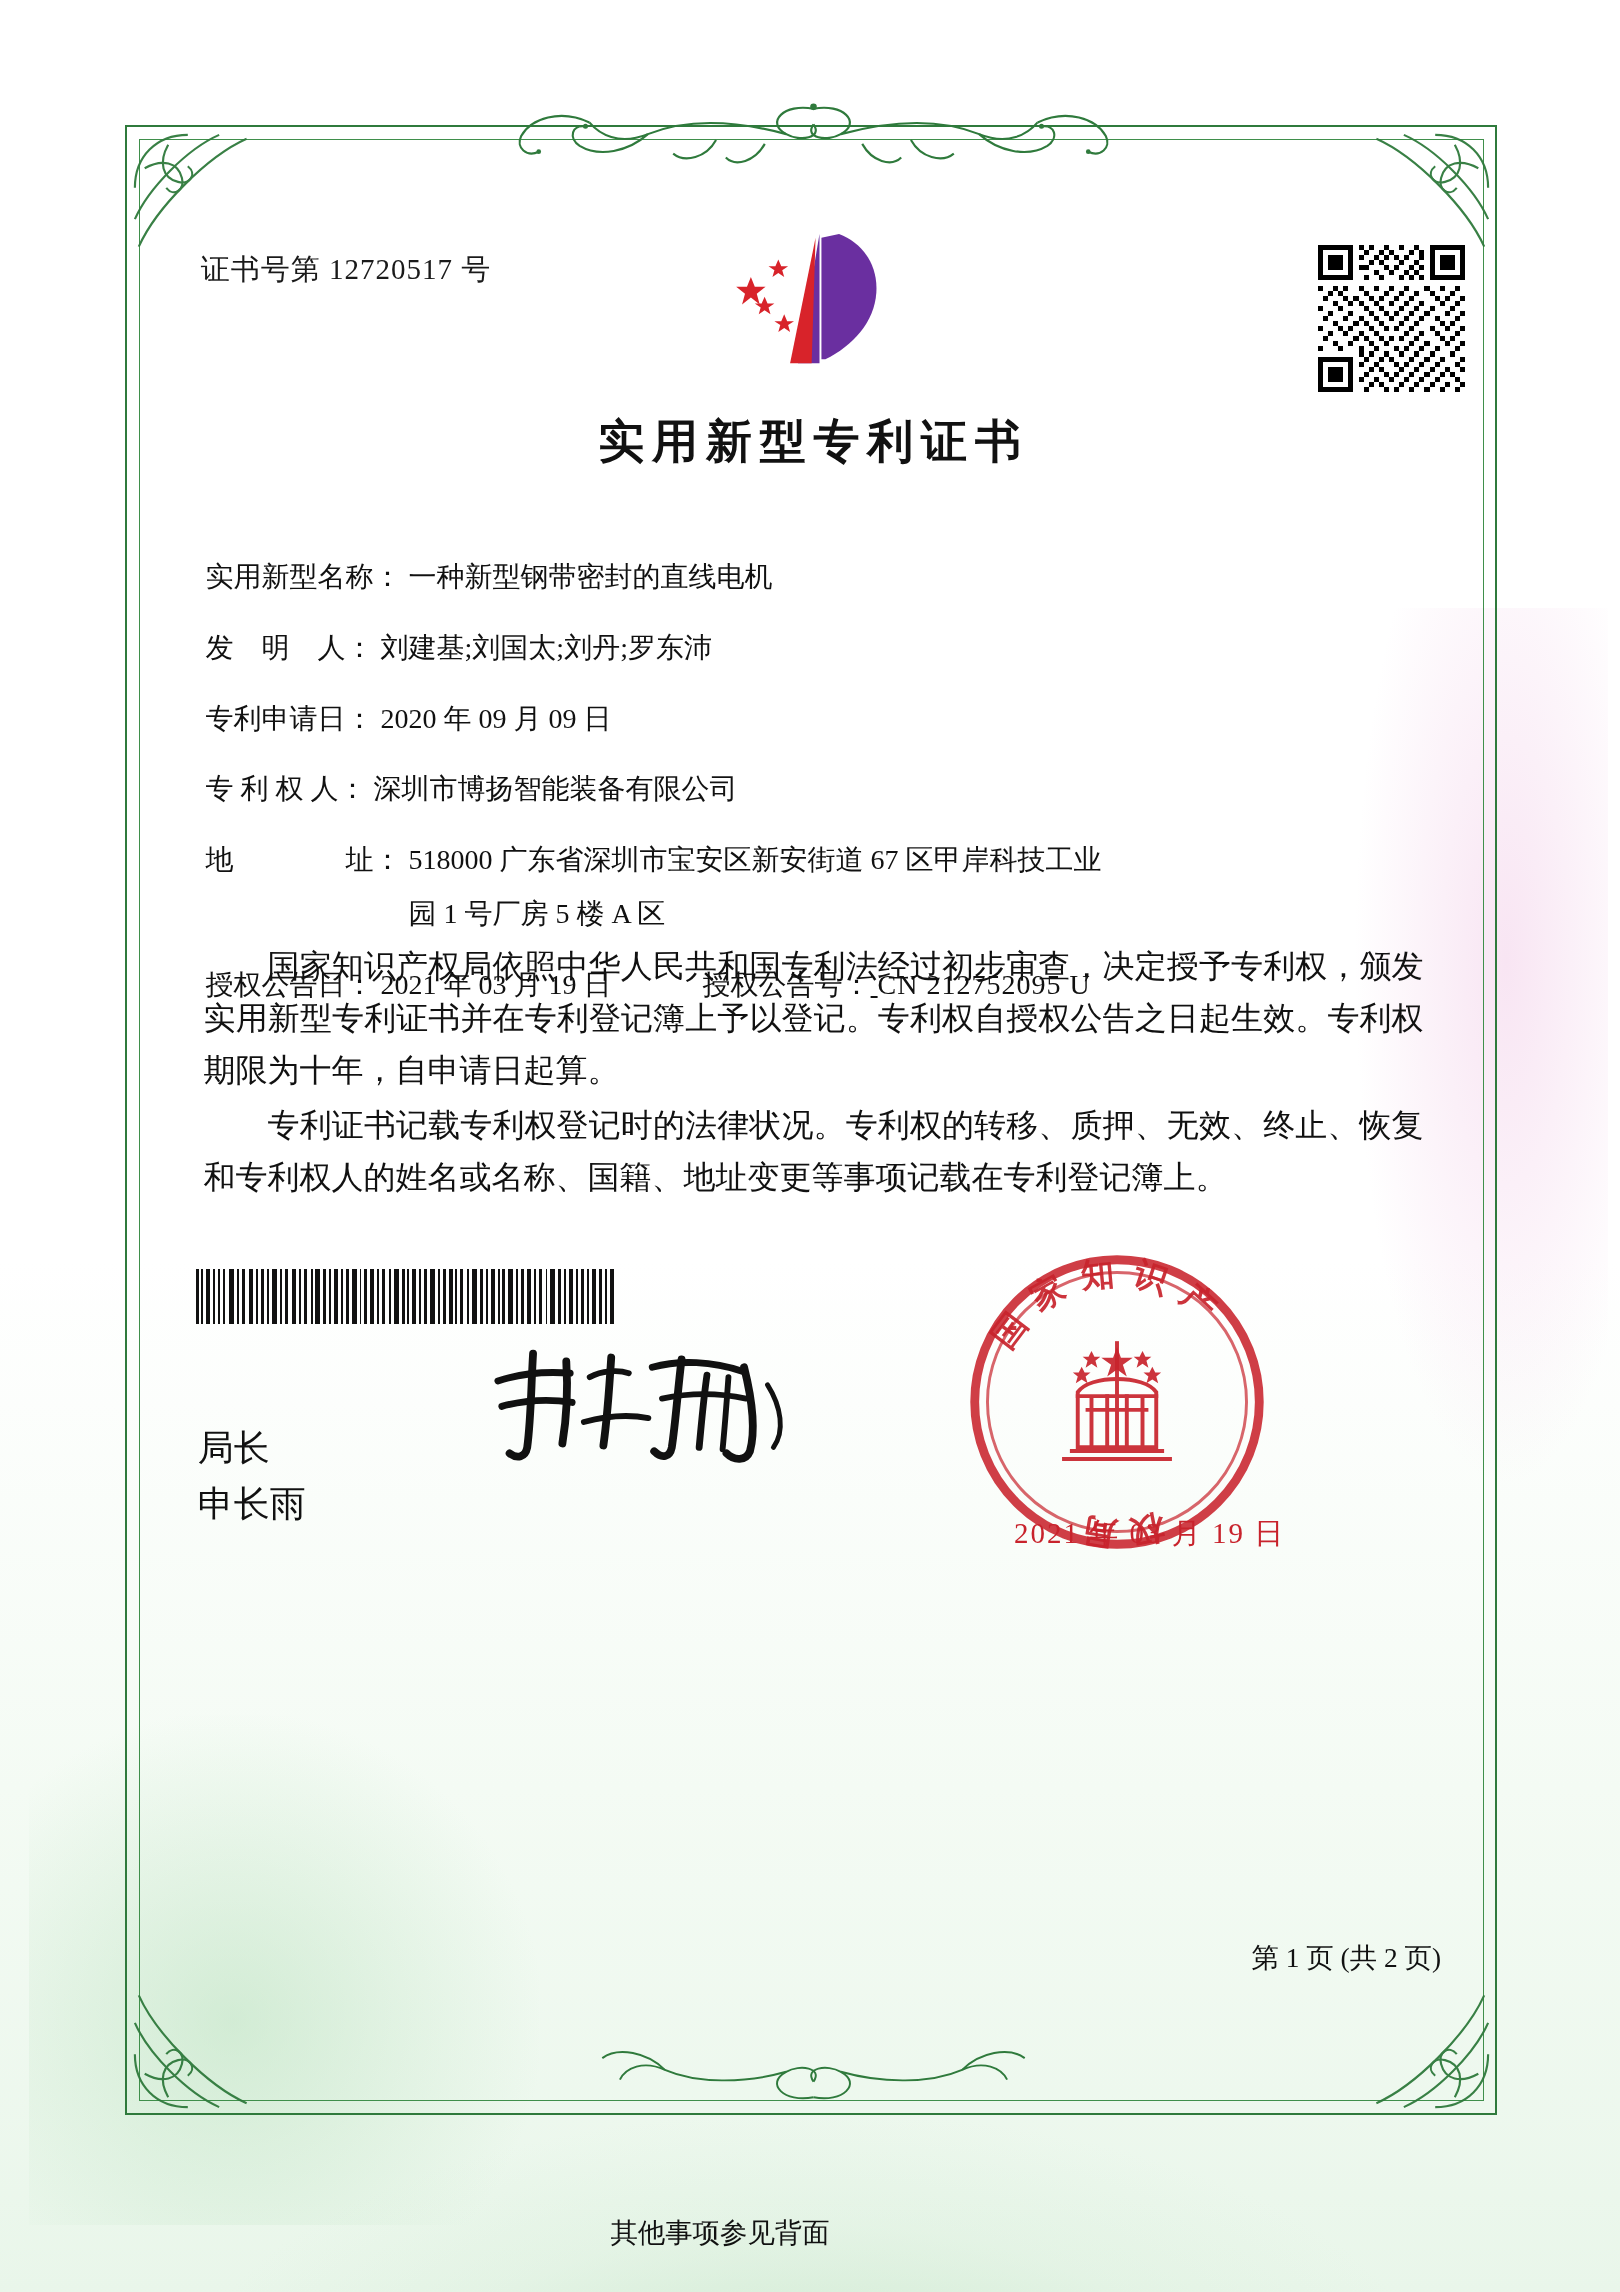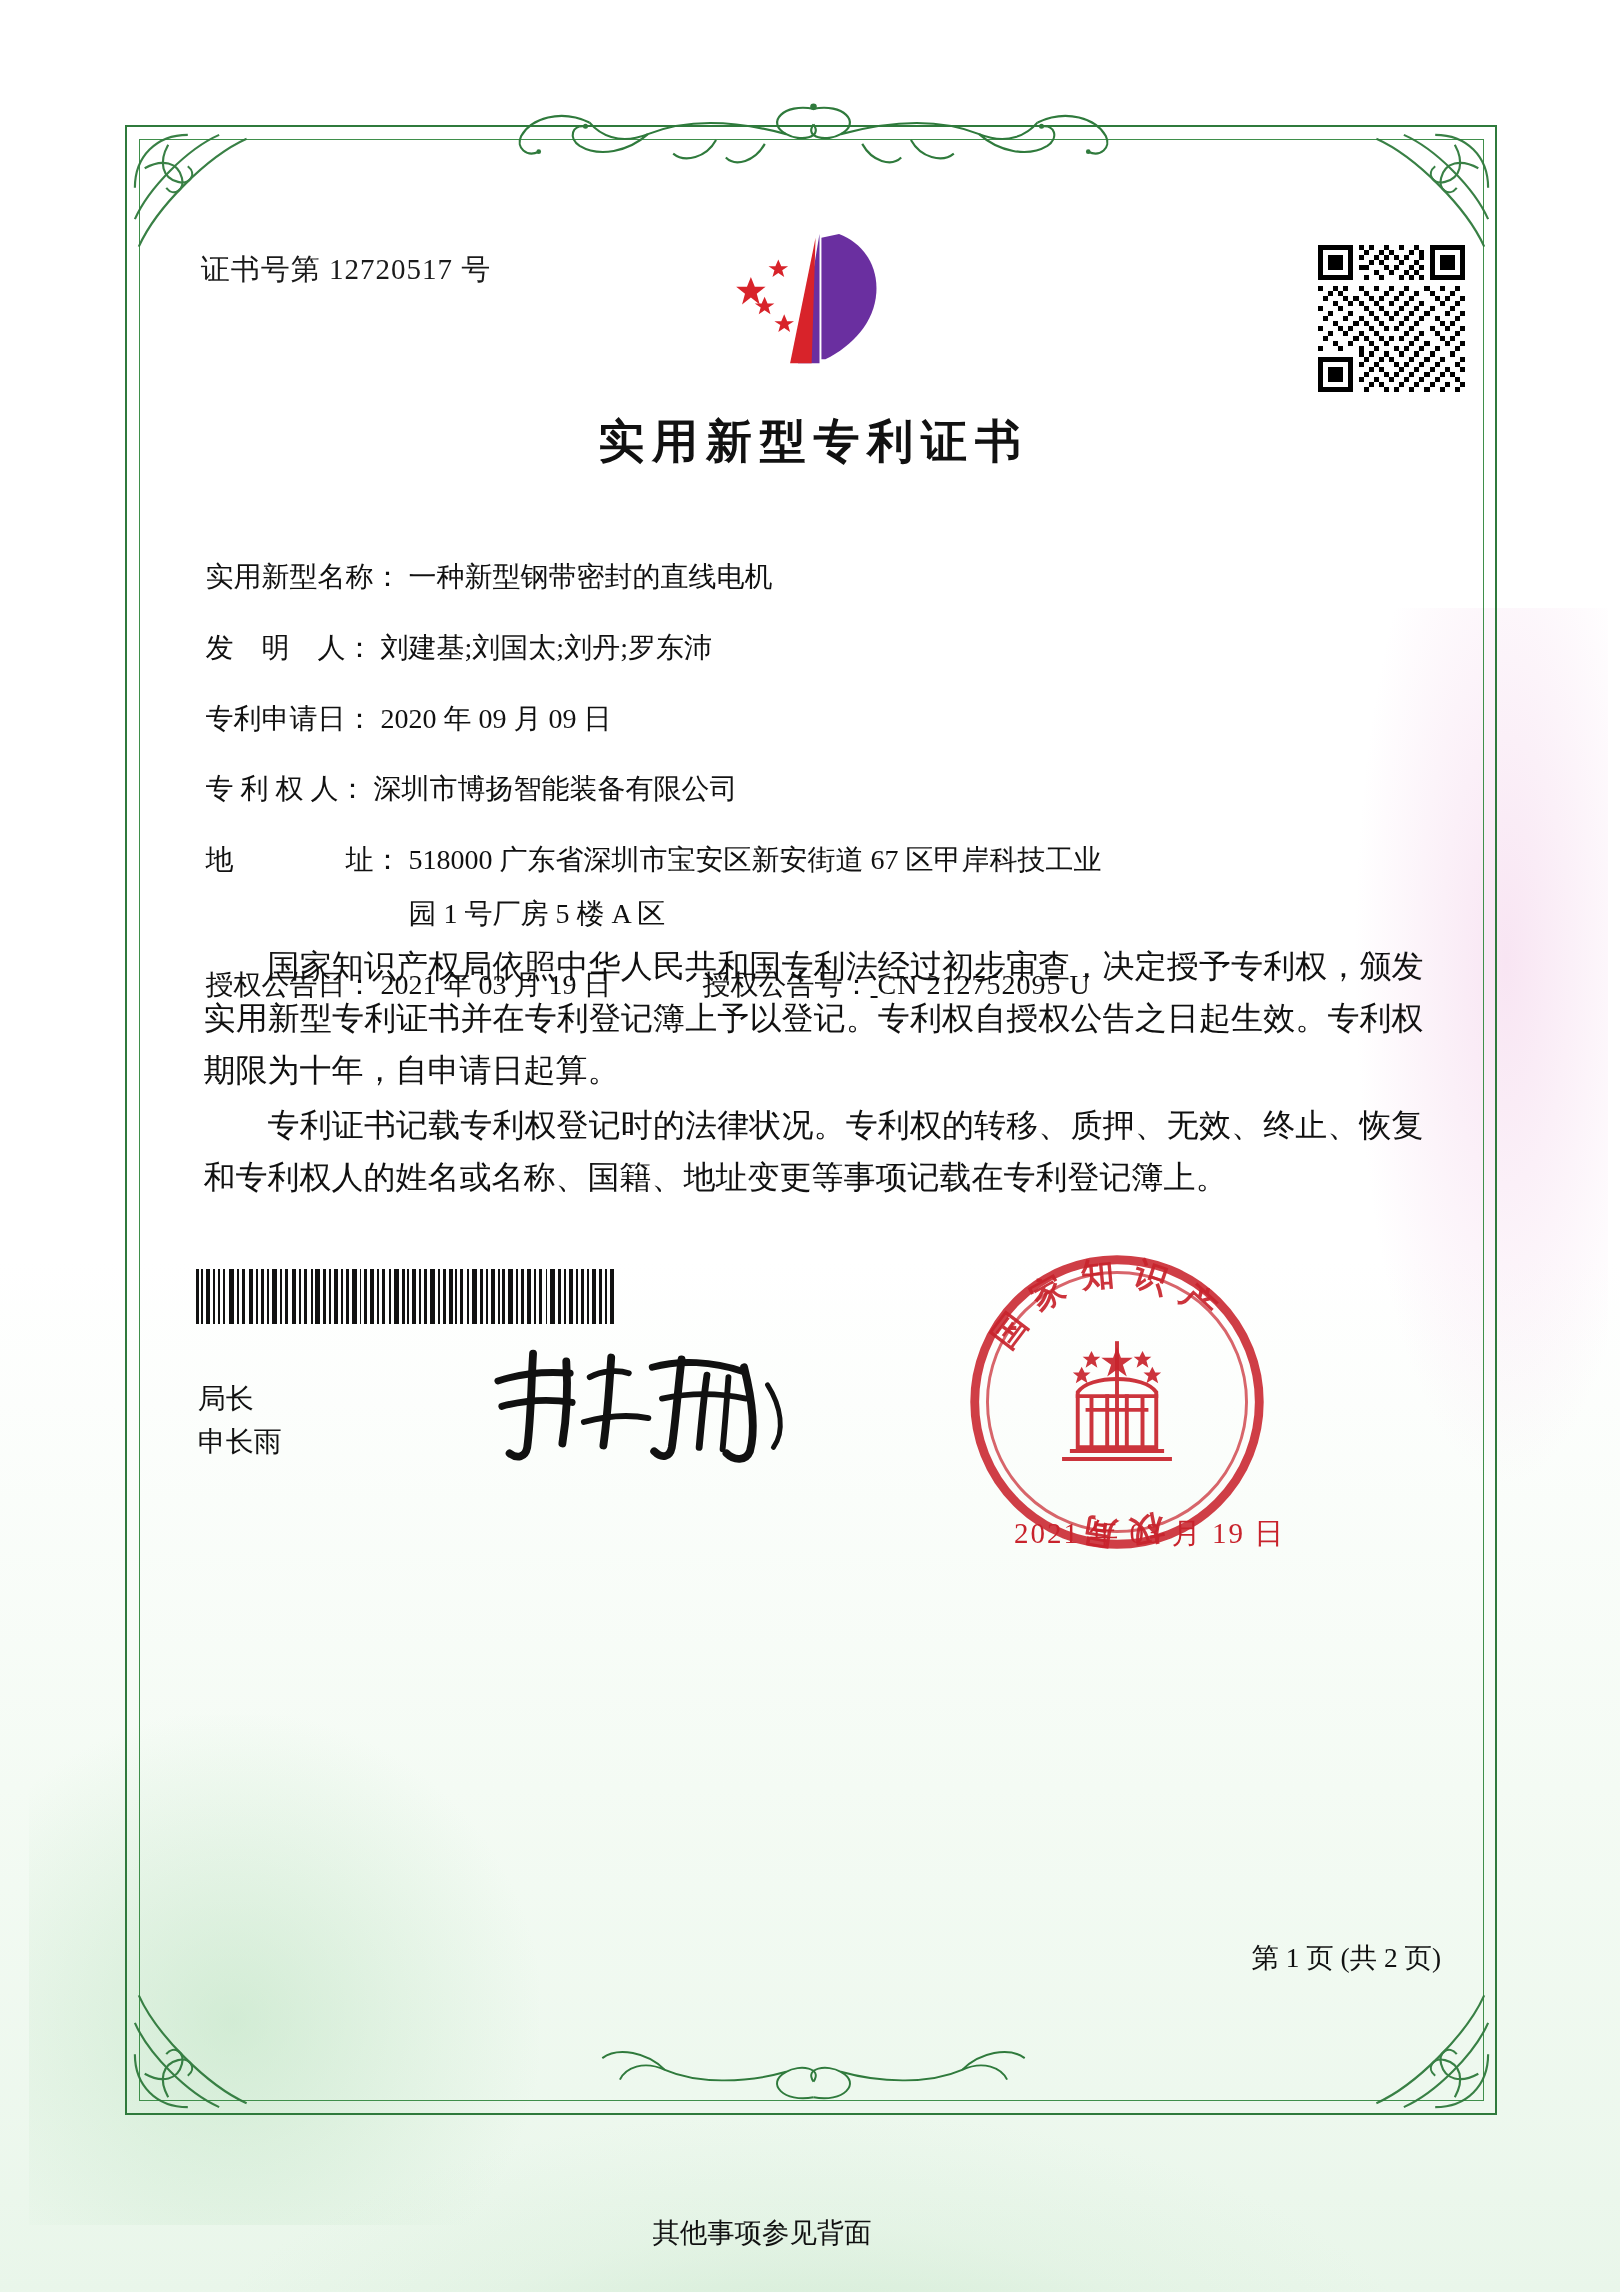--- a/index.html
+++ b/index.html
@@ -174,22 +174,22 @@
   
   .barcode {
     position: absolute;
     left: 9.8px; top: 1083px;
     width: 421px; height: 55px;
   }
 
   
   .sig-label {
     position: absolute;
-    left: 11.8px; top: 1191px;
-    font-size: 28px;
+    left: 11.8px; top: 1235px;
+    font-size: 36px;
     color: #111;
     line-height: 1.55;
   }
   .sig-hand {
     position: absolute;
     left: 294px; top: 1152px;
     width: 323px; height: 127px;
   }
 
   
@@ -212,27 +212,26 @@
   .page-no {
     position: absolute;
     left: 0; top: 1754px;
     width: 1255px;
     text-align: right;
     font-size: 27.4px;
     color: #111;
   }
   .back-note {
     position: absolute;
-    left: 12px; top: 2215px;
+    left: 0; top: 2215px;
     width: 1440px;
     text-align: center;
     font-size: 27.4px;
     color: #111;
     font-family: "DejaVu Serif", "Liberation Serif", serif;
-    padding-left: 30px;
   }
 </style>
 </head>
 <body>
 
 <div class="page">
 
   <div class="tintA"></div>
   <div class="tintB"></div>
 

